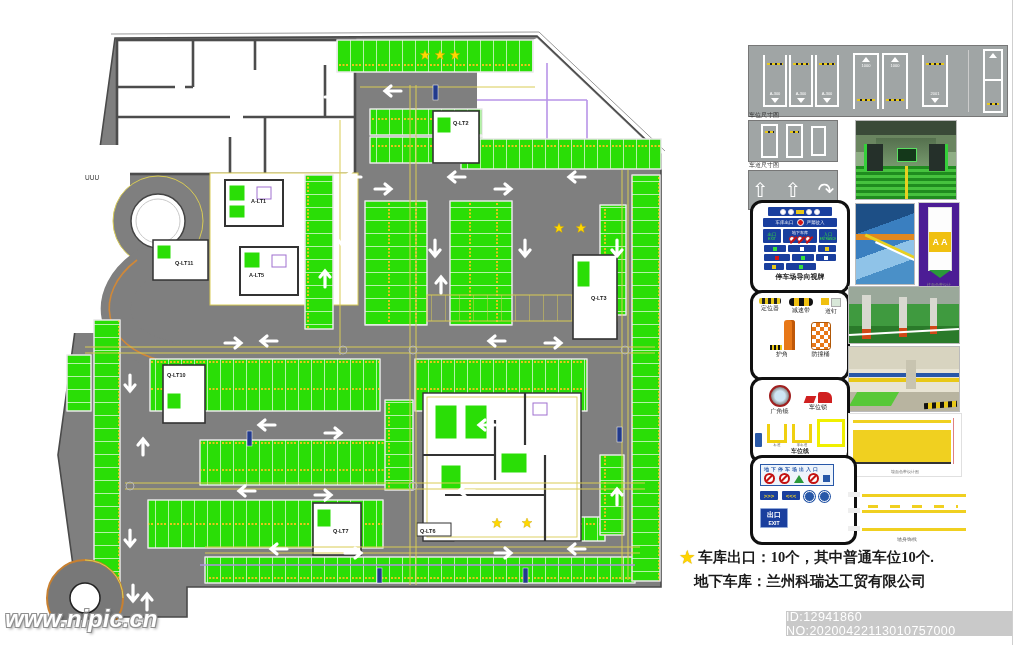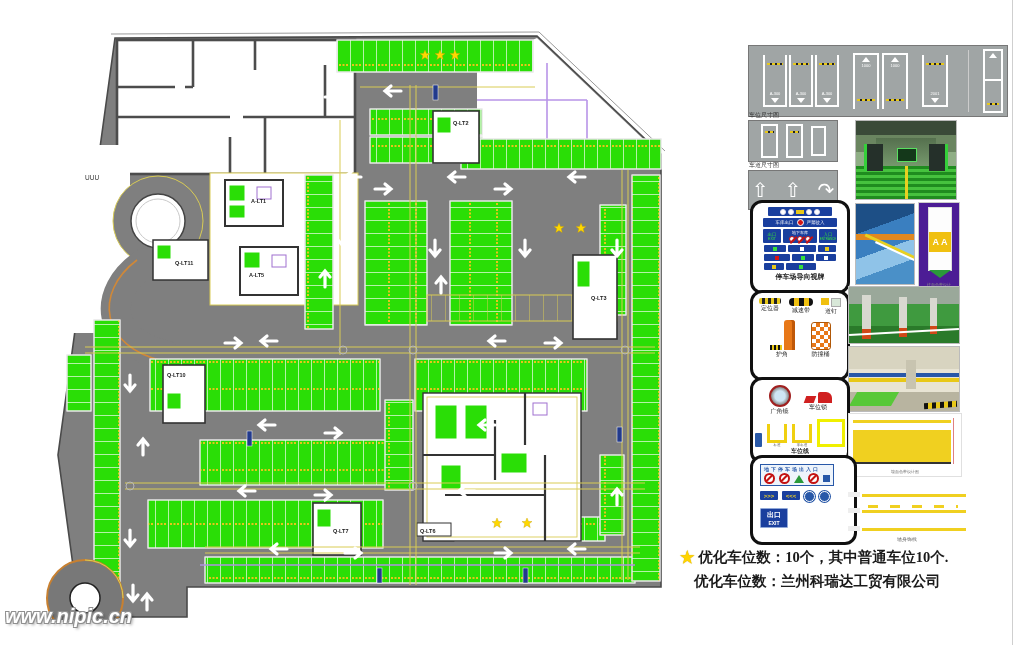--- a/index.html
+++ b/index.html
@@ -26,21 +26,21 @@
   .photo{border:1px solid #bbb;}
   .redring{width:7px;height:7px;border-radius:50%;background:#fff;border:2px solid #c41212;position:relative;}
   .redring:after{content:"";position:absolute;left:-1px;top:2px;width:9px;height:2px;background:#c41212;transform:rotate(-45deg);}
   .wdot{width:5px;height:5px;border-radius:50%;background:#fff;border:1px solid #dde;}
   
   .note{font-family:"Liberation Serif",serif;font-weight:bold;font-size:14.5px;color:#1a1a1a;}
   .star{color:#ffd400;text-shadow:0 0 1px #b89000;}
   #idbar{background:#c9c9c9;color:#fff;font-size:12.5px;display:flex;align-items:center;justify-content:center;letter-spacing:.4px;}
   #wm{font-weight:bold;font-style:italic;font-size:26px;color:#fff;display:flex;gap:8px;align-items:baseline;
       text-shadow:-1px -1px 0 #909090,1px -1px 0 #909090,-1px 1px 0 #909090,1px 1px 0 #909090,2px 2px 3px rgba(0,0,0,.35);}
-  #wm .url{font-size:20px;}
+  #wm .url{font-size:24px;}
   .vrule{width:1px;background:#cfcfcf;}
 </style>
 </head>
 <body>
 
 <div id="stage">
 
   <svg class="abs" style="left:25px;top:25px" width="670" height="595" viewBox="0 0 670 595">
     <defs>
       <pattern id="pv" patternUnits="userSpaceOnUse" width="13" height="27">
@@ -525,23 +525,24 @@
     <div style="position:absolute;left:14px;right:0;top:20px;height:3px;background:#f0d020"></div>
     <div style="position:absolute;left:20px;top:15px;width:90px;height:3px;background:repeating-linear-gradient(90deg,#f0d020 0 10px,transparent 10px 22px)"></div>
     <div style="position:absolute;left:0;top:18px;width:12px;height:5px;background:#eee"></div>
     <div style="position:absolute;left:14px;right:0;top:38px;height:3px;background:#f0d020"></div>
     <div style="position:absolute;left:0;top:36px;width:12px;height:5px;background:#eee"></div>
     <div style="position:absolute;bottom:0;width:100%;text-align:center;font-size:5px;color:#666">墙身饰线</div>
   </div>
 
   <div class="abs note" style="left:680px;top:548px">
     <span class="star">★</span>
-    <span>优化车位数：10个，其中普通车位10个.</span>
-  </div>
-  <div class="abs note" style="left:694px;top:572px">优化车位数：兰州科瑞达工贸有限公司</div>
-
+    <span>车库出口：10个，其中普通车位10个.</span>
+  </div>
+  <div class="abs note" style="left:694px;top:572px">地下车库：兰州科瑞达工贸有限公司</div>
+
+  <div id="idbar" class="abs" style="left:786px;top:611px;width:226px;height:25px">ID:12941860 NO:20200422113010757000</div>
 
   <div id="wm" class="abs" style="left:5px;top:605px">
     <span class="url">www.nipic.cn</span>
   </div>
 
   <div class="vrule abs" style="left:1012px;top:0;height:645px"></div>
 </div>
 
 </body></html>

